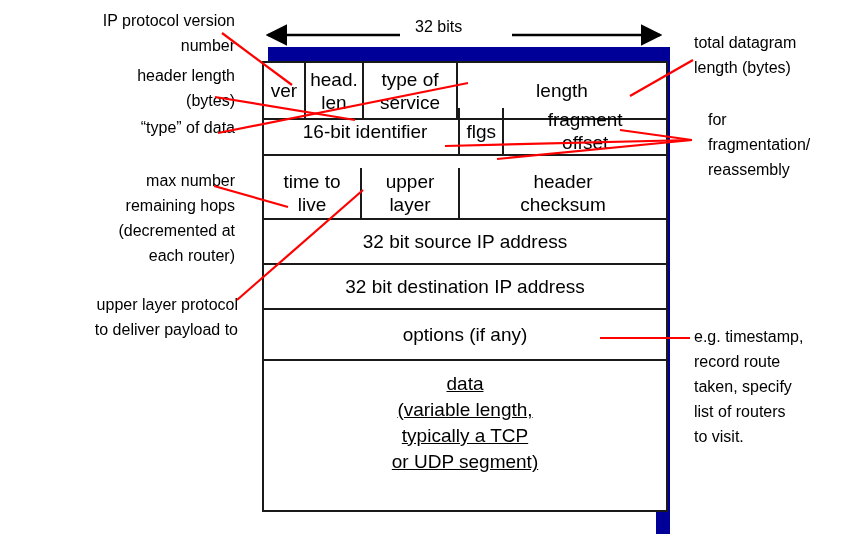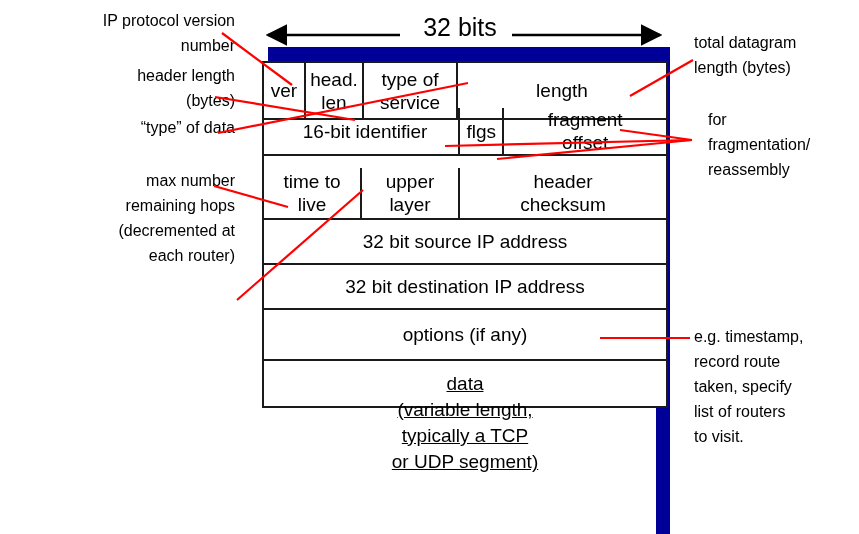--- a/index.html
+++ b/index.html
@@ -11,29 +11,29 @@
   }
   #stage{position:absolute;left:0;top:0;width:859px;height:534px;}
 
   
   .anno{position:absolute;font-size:16px;line-height:25px;color:#000;white-space:pre-line;}
   .anno.left{text-align:right;}
   .anno.right{text-align:left;}
 
   
   .bits-label{
-    position:absolute;font-size:25px;line-height:24px;text-align:center;
+    position:absolute;font-size:16px;line-height:24px;text-align:left;
   }
 
   
   #shadow{
     position:absolute;background:#000099;
   }
   #table{
-    position:absolute;left:262px;top:61px;width:406px;height:347px;
+    position:absolute;left:262px;top:61px;width:406px;height:451px;
     border:2px solid #1a1a1a;background:#ffffff;box-sizing:border-box;
   }
   .trow{
     position:absolute;left:0;width:100%;box-sizing:border-box;
     border-bottom:2px solid #1a1a1a;display:flex;
   }
   .trow.last{border-bottom:none;text-decoration:underline;}
   .cell{
     box-sizing:border-box;display:flex;align-items:center;justify-content:center;
     text-align:center;font-size:19px;line-height:23px;white-space:pre-line;
@@ -102,20 +102,22 @@
 
   <div class="anno left" style="left:10px;top:8px;width:225px;">IP protocol version
 number</div>
   <div class="anno left" style="left:10px;top:63px;width:225px;">header length
 (bytes)</div>
   <div class="anno left" style="left:10px;top:115px;width:225px;">“type” of data</div>
   <div class="anno left" style="left:10px;top:168px;width:225px;">max number
 remaining hops
 (decremented at
 each router)</div>
+  <div class="anno left" style="left:6px;top:292px;width:232px;">upper layer protocol
+to deliver payload to</div>
 
   <div class="anno right" style="left:694px;top:30px;width:165px;">total datagram
 length (bytes)</div>
   <div class="anno right" style="left:708px;top:107px;width:165px;">for
 fragmentation/
 reassembly</div>
   <div class="anno right" style="left:694px;top:324px;width:165px;">e.g. timestamp,
 record route
 taken, specify
 list of routers

